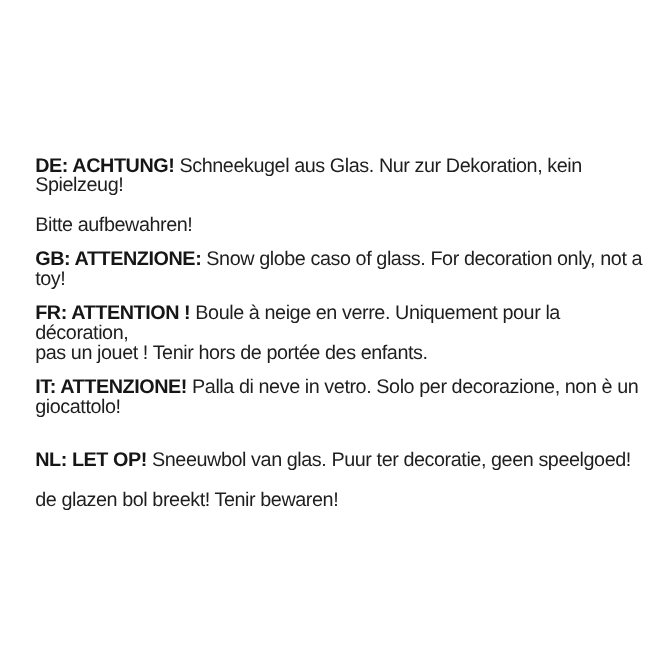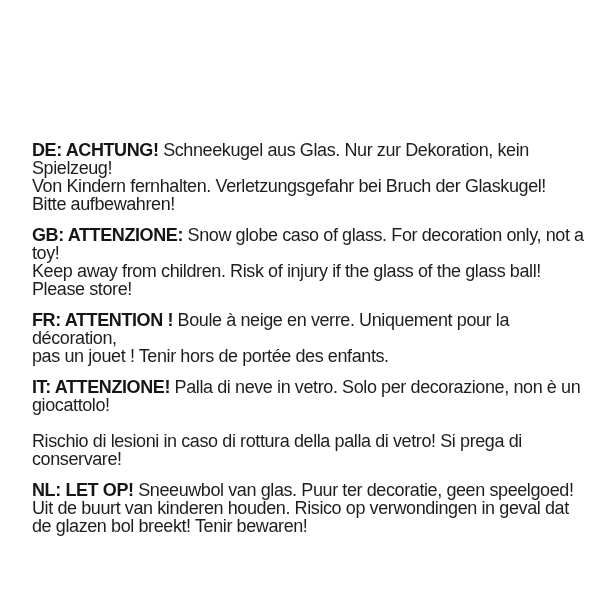--- a/index.html
+++ b/index.html
@@ -36,44 +36,42 @@
 </style>
 </head>
 <body>
 
 <div class="canvas">
   <div class="label-sheet">
 
     <p class="section">
       <strong>DE: ACHTUNG!</strong>
       <span>Schneekugel aus Glas. Nur zur Dekoration, kein Spielzeug!</span><br>
-      <span>Von Kindern fernhalten. Verletzungsgefahr bei Bruch der Glaskugel!</span><br>
+      <br>
       <span>Bitte aufbewahren!</span>
     </p>
 
     <p class="section">
       <strong>GB: ATTENZIONE:</strong>
       <span>Snow globe caso of glass. For decoration only, not a toy!</span><br>
-      <span>Keep away from children. Risk of injury if the glass of the glass ball! Please store!</span>
     </p>
 
     <p class="section">
       <strong>FR: ATTENTION !</strong>
       <span>Boule à neige en verre. Uniquement pour la décoration,</span><br>
       <span>pas un jouet ! Tenir hors de portée des enfants.</span><br>
     </p>
 
     <p class="section">
       <strong>IT: ATTENZIONE!</strong>
       <span>Palla di neve in vetro. Solo per decorazione, non è un giocattolo!</span><br>
       <br>
-      <span>Rischio di lesioni in caso di rottura della palla di vetro! Si prega di conservare!</span>
     </p>
 
     <p class="section">
       <strong>NL: LET OP!</strong>
       <span>Sneeuwbol van glas. Puur ter decoratie, geen speelgoed!</span><br>
-      <span>Uit de buurt van kinderen houden. Risico op verwondingen in geval dat</span><br>
+      <br>
       <span>de glazen bol breekt! Tenir bewaren!</span>
     </p>
 
   </div>
 </div>
 
 </body></html>

